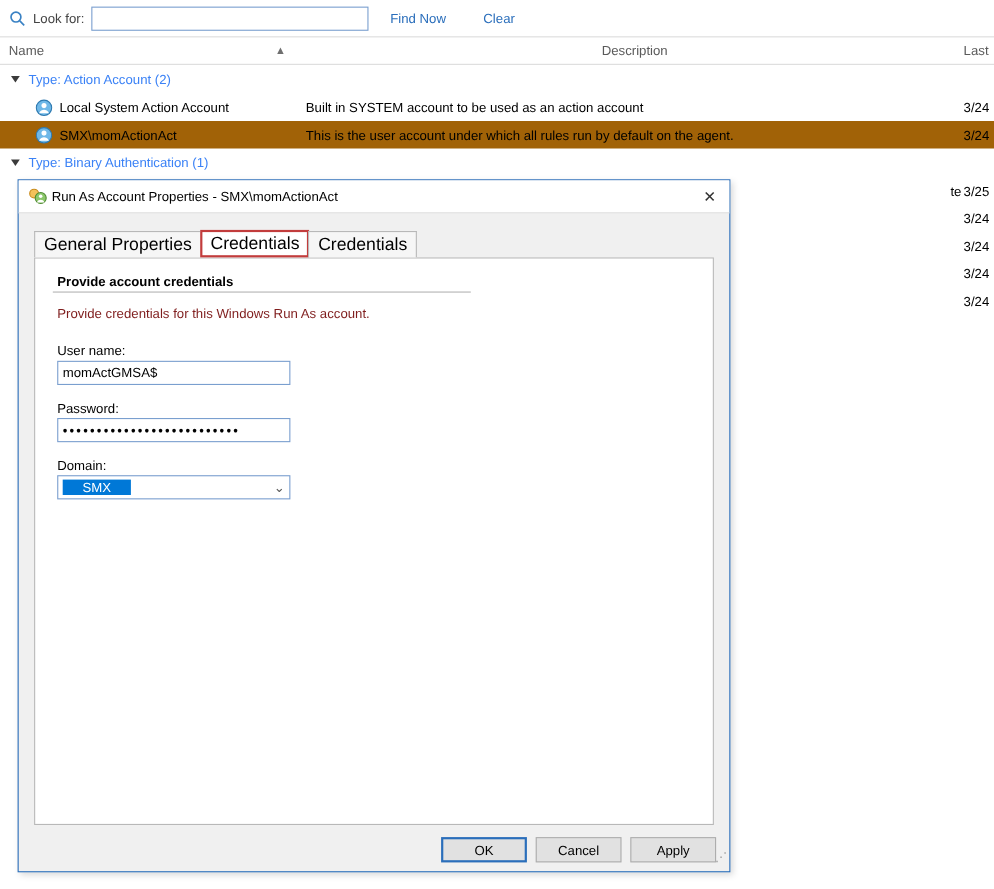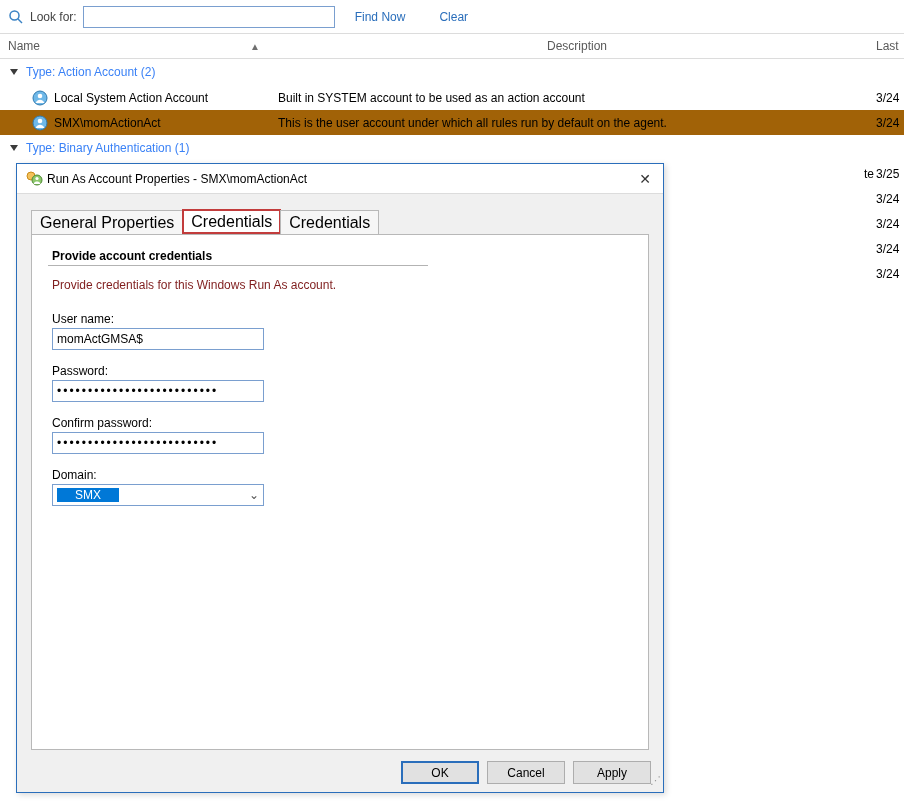--- a/index.html
+++ b/index.html
@@ -178,24 +178,20 @@
 
     <div class="field">
       <label>User name:</label>
       <input type="text" value="momActGMSA$" style="">
     </div>
     <div class="field">
       <label>Password:</label>
       <input type="password" value="••••••••••••••••••••••••••" style="">
     </div>
     <div class="field">
-      <label>Confirm password:</label>
-      <input type="password" value="••••••••••••••••••••••••••" style="">
-    </div>
-    <div class="field">
       <label>Domain:</label>
       <div class="select-wrap">
         <div style="width:212px;height:22px;border:1px solid #7a9fcf;background:#fff;padding:2px 4px;display:flex;align-items:center;">
           <span class="domain-sel">SMX</span>
         </div>
         <span class="select-arrow">⌄</span>
       </div>
     </div>
   </div>
 

